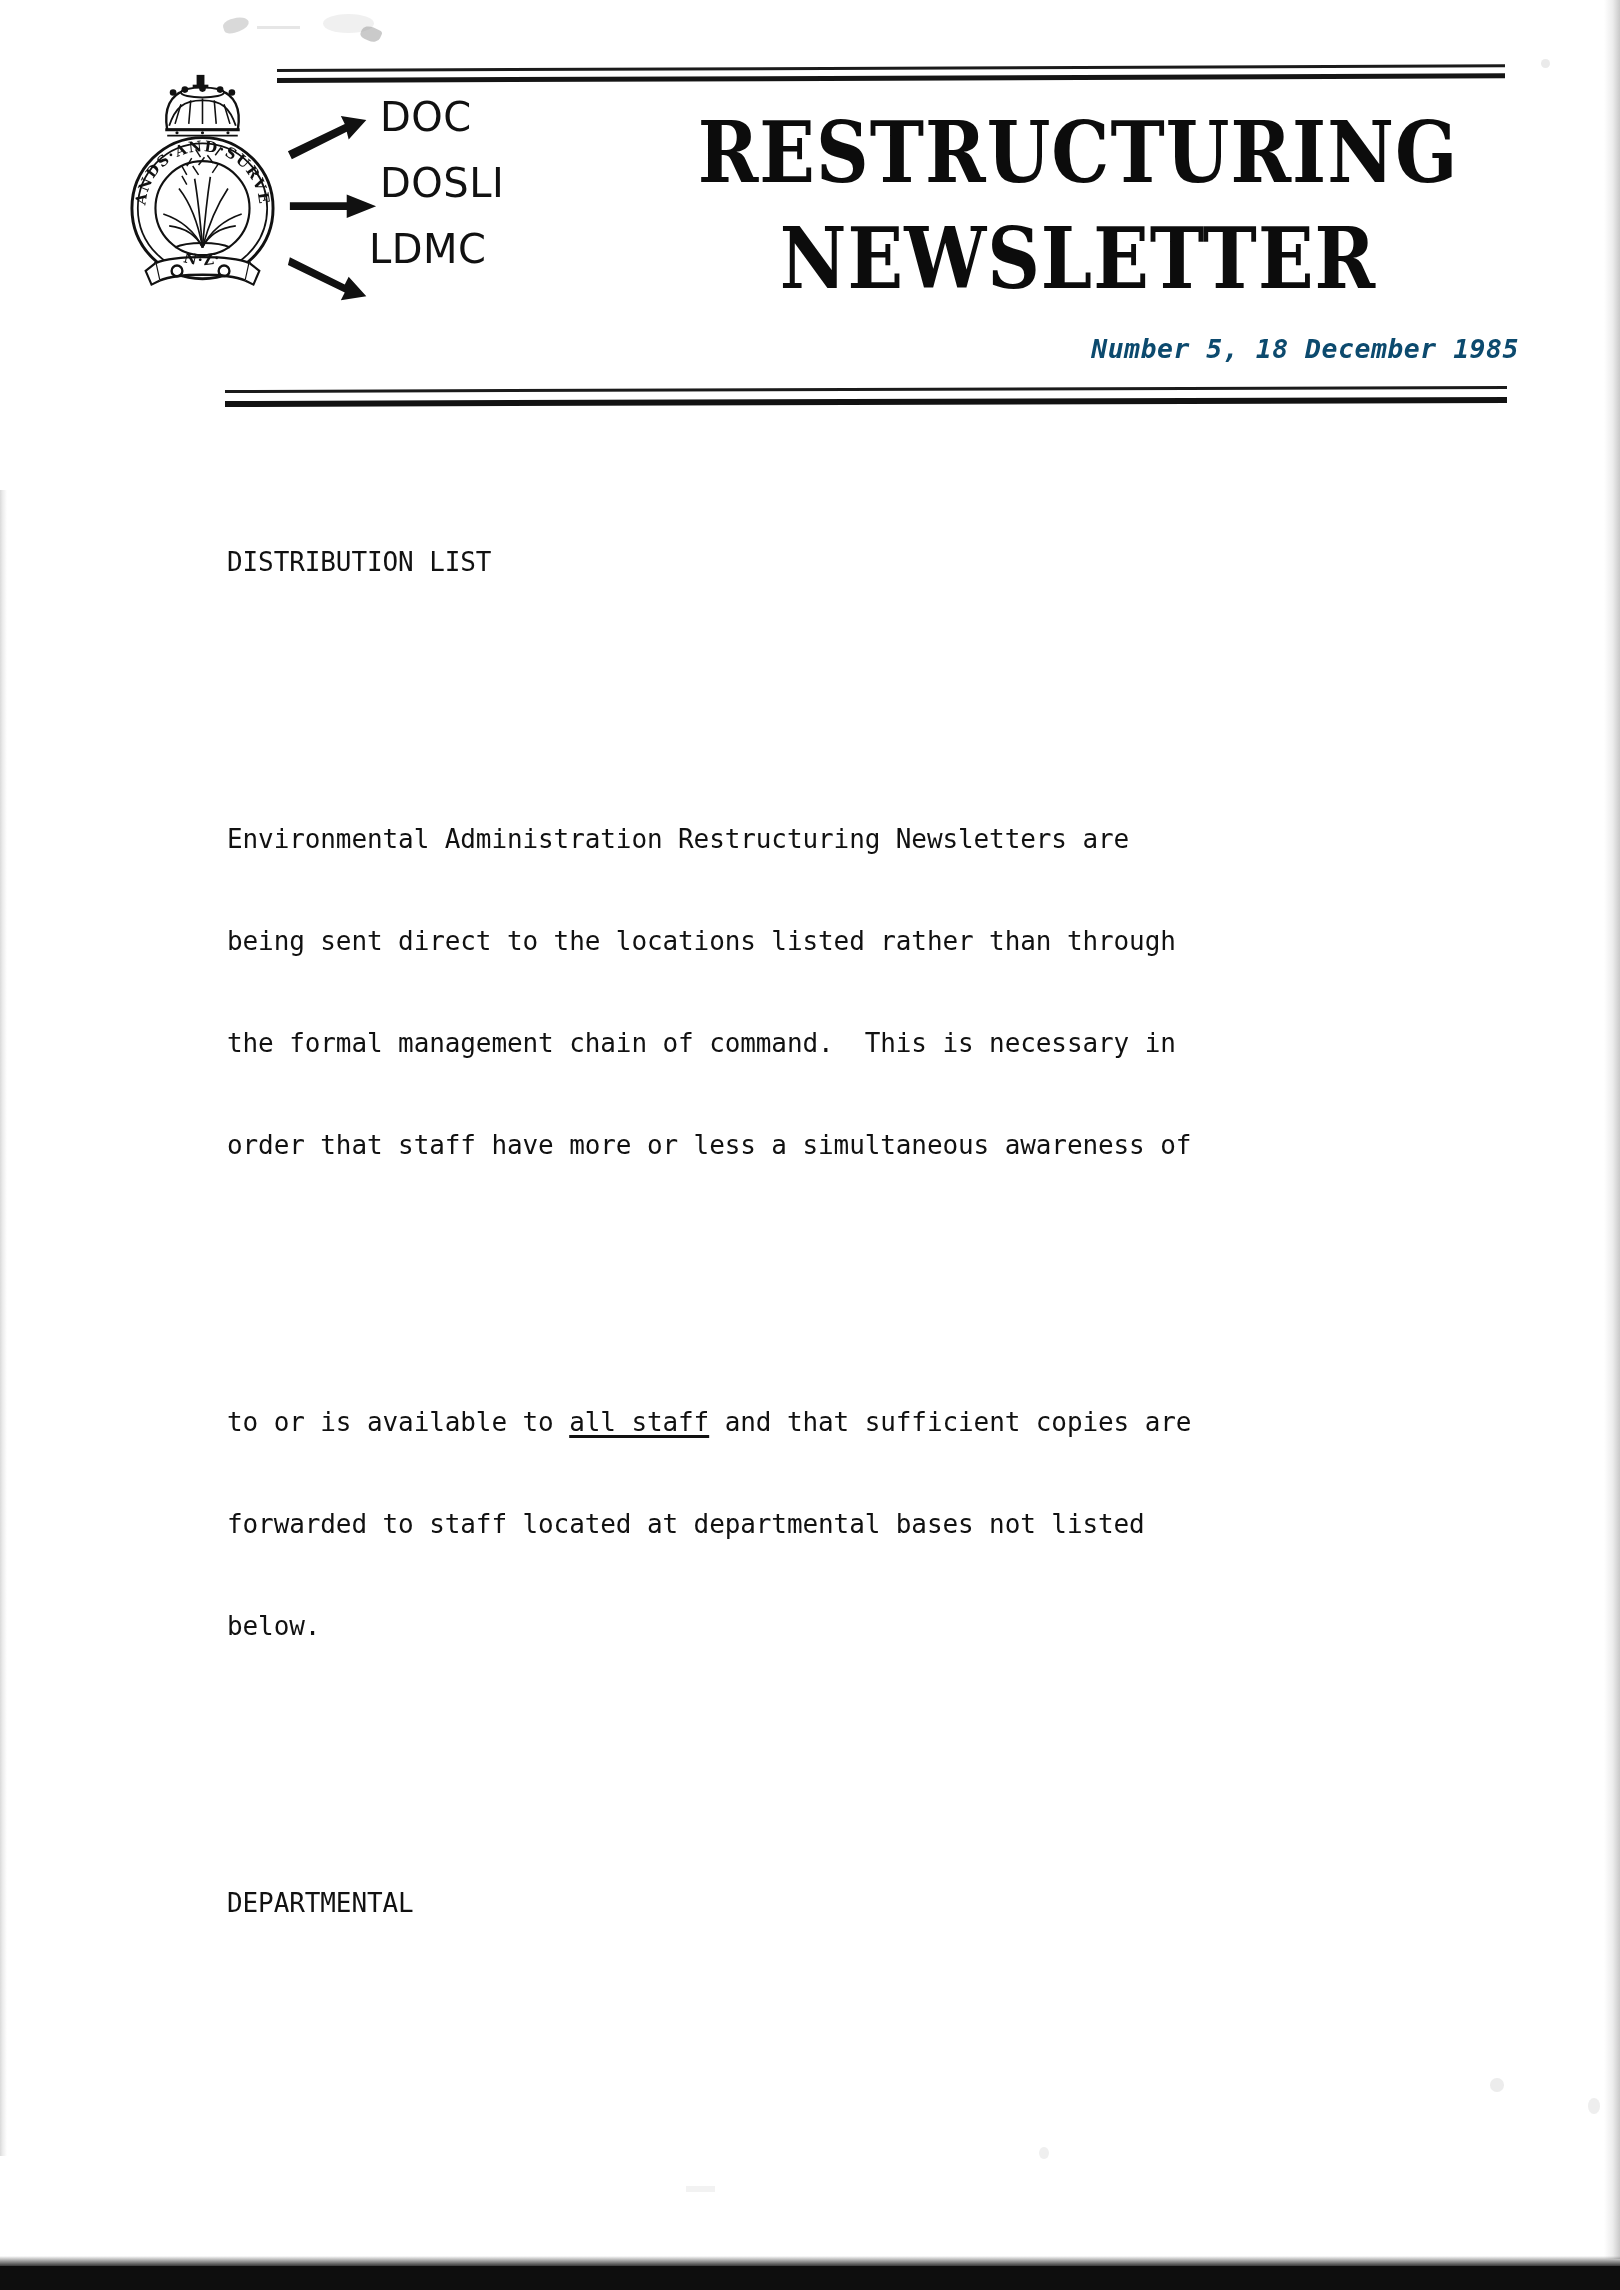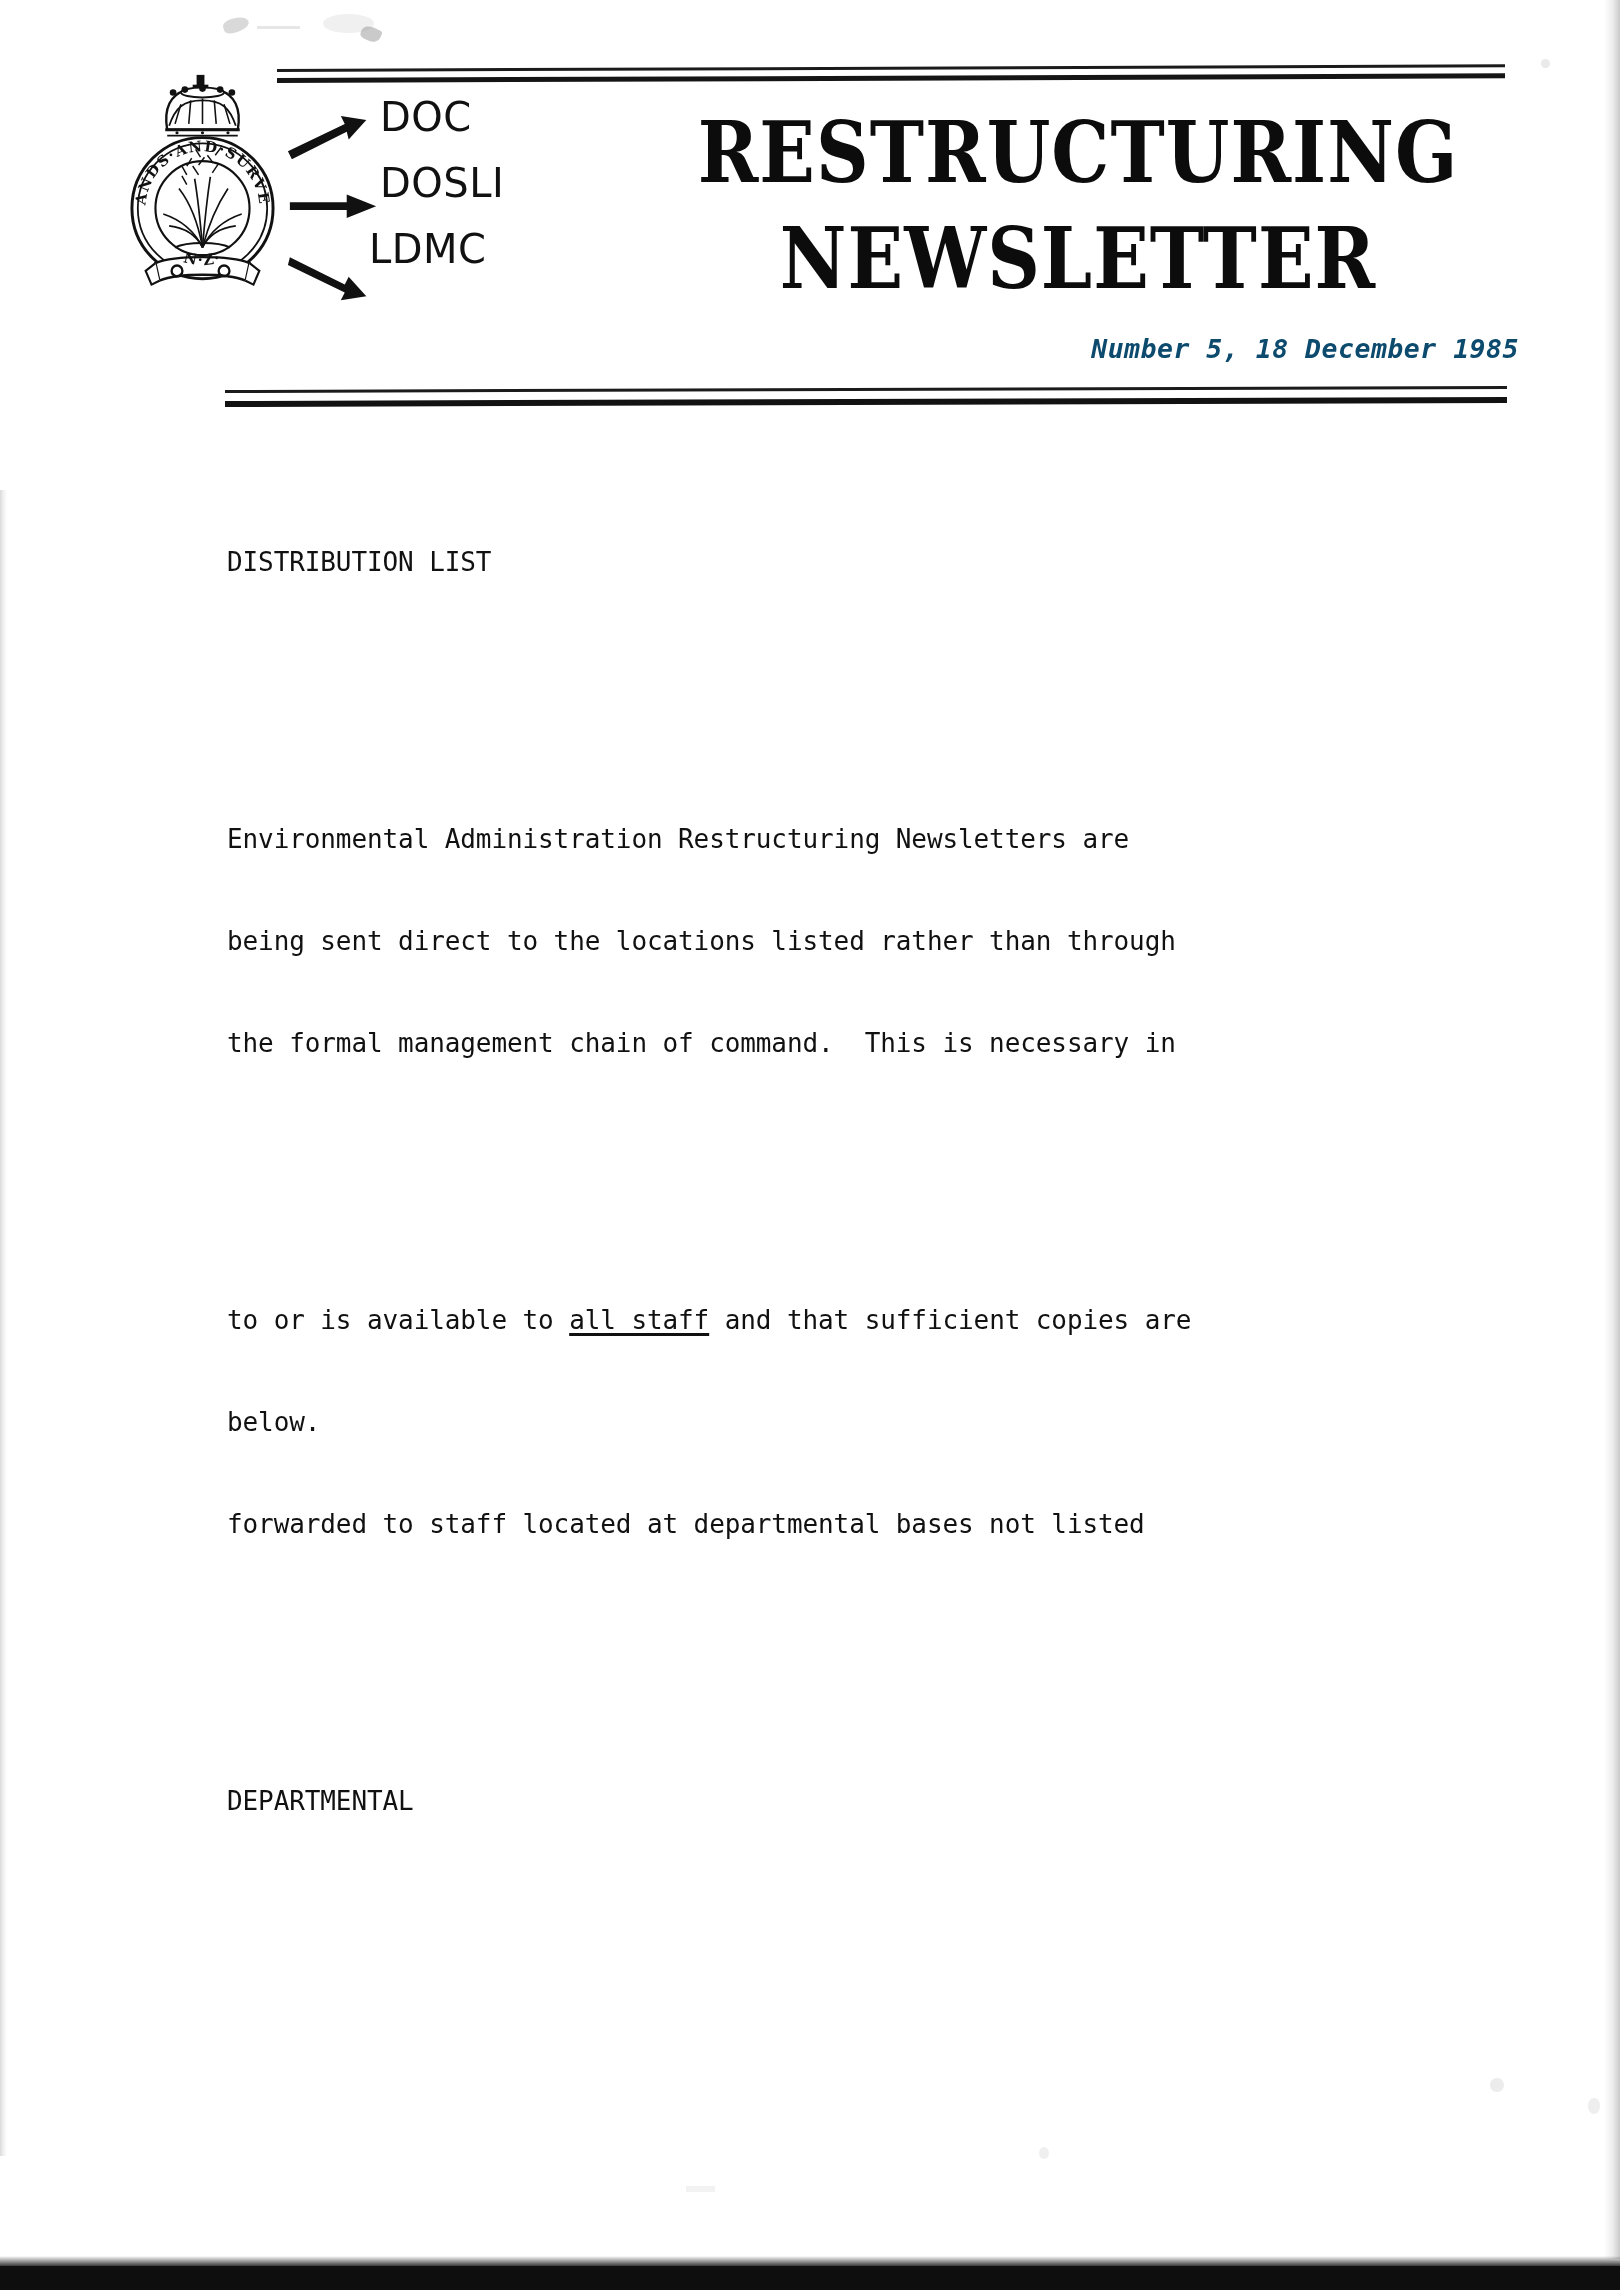--- a/index.html
+++ b/index.html
@@ -271,26 +271,27 @@
 
   <div class="body">
 
     <div class="blk">DISTRIBUTION LIST</div>
 
     <div class="gap-md"></div>
 
     <div class="blk">Environmental Administration Restructuring Newsletters are</div>
     <div class="blk">being sent direct to the locations listed rather than through</div>
     <div class="blk">the formal management chain of command.  This is necessary in</div>
+    <div class="blk">order that staff have more or less a simultaneous awareness of</div>
 
     <div class="gap-md"></div>
 
     <div class="blk"><span>to or is available to </span><u class="ul">all staff</u><span> and that sufficient copies are</span></div>
+    <div class="blk">forwarded to staff located at departmental bases not listed</div>
     <div class="blk">below.</div>
-    <div class="blk">forwarded to staff located at departmental bases not listed</div>
 
     <div class="gap-md"></div>
 
     <div class="blk center-head">DEPARTMENTAL</div>
 
     <div class="gap-md"></div>
 
     
     
 

